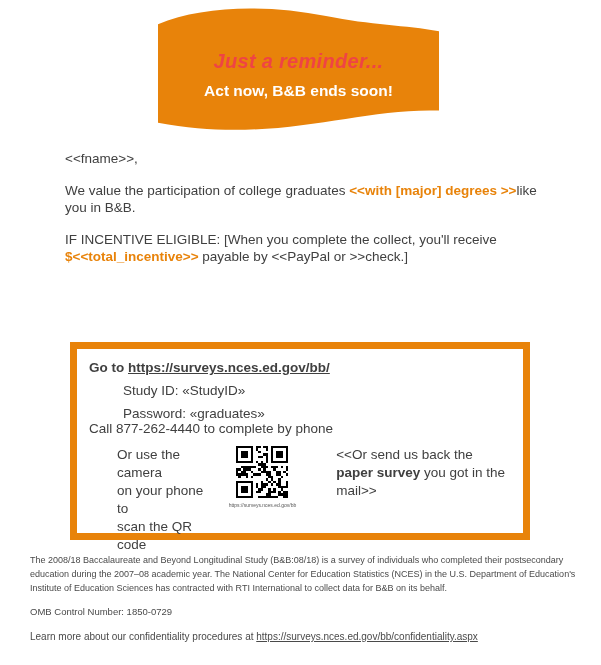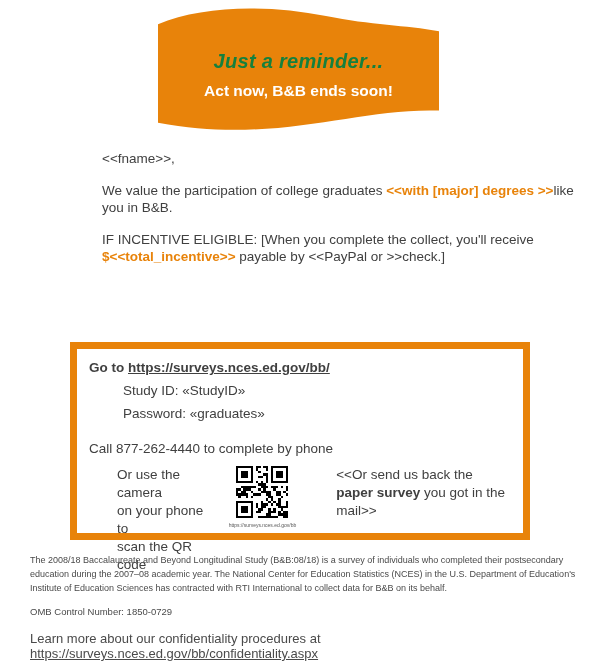--- a/index.html
+++ b/index.html
@@ -8,51 +8,51 @@
     width:601px;height:665px;
     background:#ffffff;
     font-family:"Liberation Sans", sans-serif;
     overflow:hidden;
   }
   
   .banner-wrap{position:absolute;left:156px;top:8px;width:285px;height:132px;}
   .banner-svg{position:absolute;left:0;top:0;width:100%;height:100%;}
   .banner-title{
     position:absolute;left:0;right:0;top:42px;text-align:center;
-    color:#15803d;font-size:20px;font-weight:bold;font-style:italic;letter-spacing:.3px;
+    color:#ef4444;font-size:20px;font-weight:bold;font-style:italic;letter-spacing:.3px;
   }
   .banner-subtitle{
     position:absolute;left:0;right:0;top:74px;text-align:center;
     color:#ffffff;font-size:15.5px;font-weight:bold;
   }
   
-  .body-text{position:absolute;left:65px;top:150px;width:487px;font-size:13.5px;color:#404040;margin-left:37px;}
+  .body-text{position:absolute;left:65px;top:150px;width:487px;font-size:13.5px;color:#404040;}
   .body-text p{margin:0 0 14px;line-height:17.5px;}
   .seg-o{color:#E8830A;font-weight:bold;}
   .seg-b{font-weight:bold;}
   
   .infobox{
     position:absolute;left:70px;top:342px;width:460px;height:198px;
     border:7px solid #E8830A;box-sizing:border-box;background:#fff;
     padding:8px 12px;font-size:13.5px;color:#404040;
   }
   .go-line{font-weight:bold;margin-top:3px;}
   .go-line a{color:#404040;text-decoration:underline;}
   .cred-line{margin:8px 0 0 34px;}
-  .call-line{margin-top:20px;}
+  .call-line{margin-top:0;}
   .qr-row{display:flex;align-items:flex-start;margin-top:10px;}
   .qr-left{margin-left:28px;line-height:18px;}
   .qr-block{margin-left:12px;text-align:center;}
   .qr-caption{font-size:5px;color:#555;margin-top:1px;white-space:nowrap;}
   .qr-right{margin-left:40px;width:196px;line-height:18px;}
   
   .footer{position:absolute;left:30px;top:553px;width:562px;color:#4a4a4a;}
   .footer-desc{font-size:9px;line-height:14px;margin:0;}
   .omb-line{font-size:9.5px;margin-top:11px;}
-  .conf-line{font-size:13px;margin-top:14px;}
+  .conf-line{font-size:10px;margin-top:14px;}
   .conf-line a{color:#4a4a4a;text-decoration:underline;}
 </style>
 </head>
 <body>
 
 <div class="page">
 
   <div class="banner-wrap">
     <svg class="banner-svg" viewBox="0 0 285 130" preserveAspectRatio="none">
       <path d="M 2 16 C 45 -2 110 -4 170 8 C 215 17 250 17 283 23 L 283 101 C 200 98 120 135 2 113 Z" fill="#E8830A"></path>

